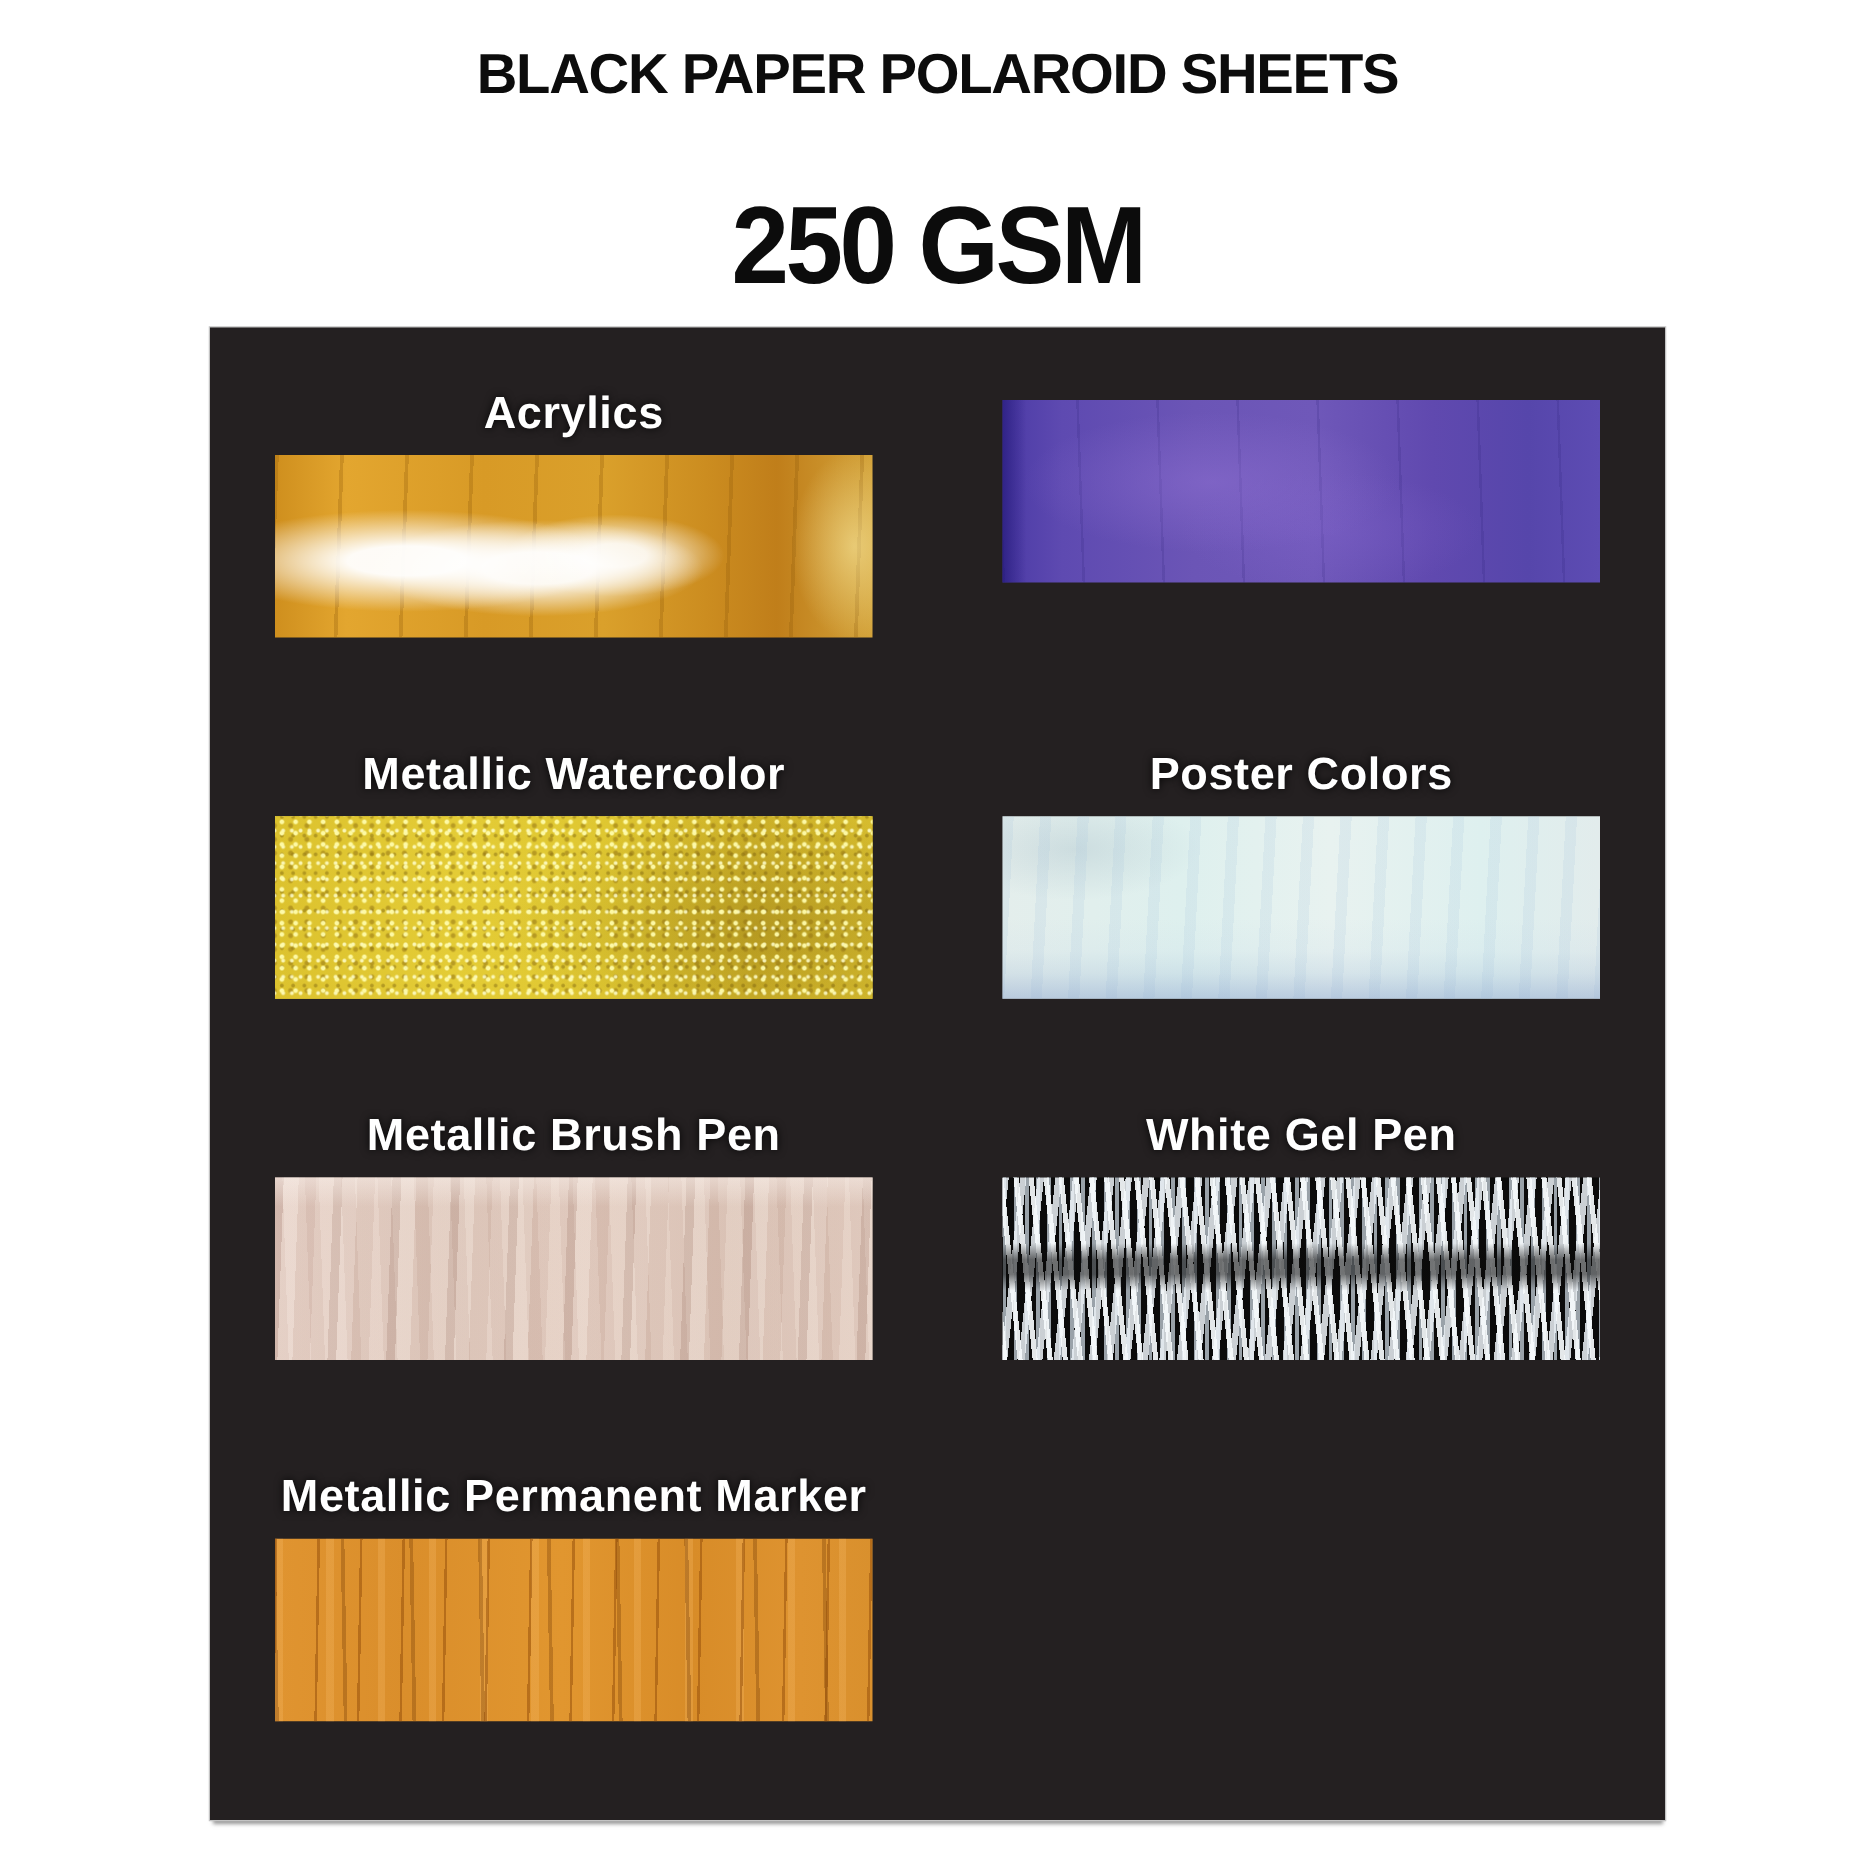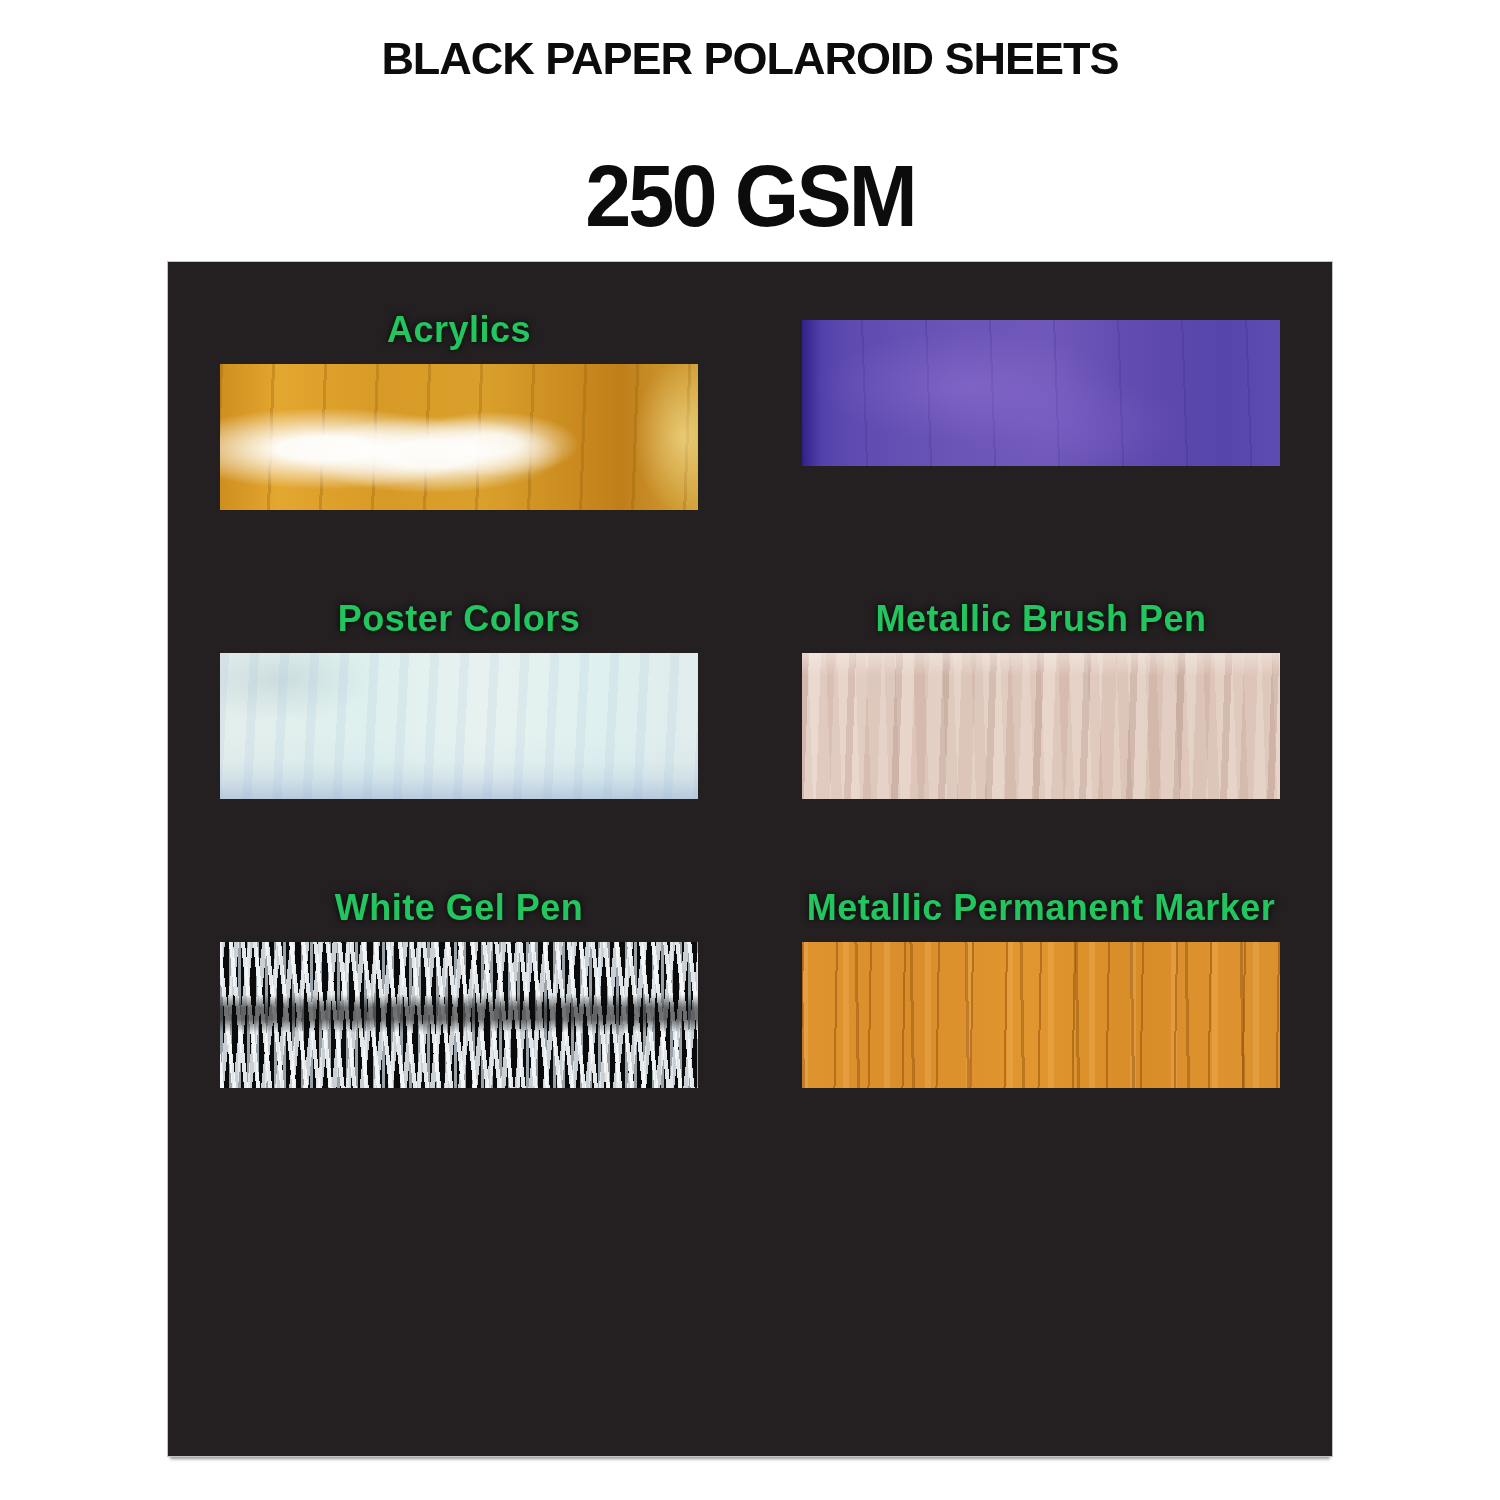--- a/index.html
+++ b/index.html
@@ -28,21 +28,21 @@
     background:#242021;
     box-shadow:0 0 0 1px #c3c3c3, 0 5px 3px -2px rgba(80,80,80,.6);
     display:grid;grid-template-columns:582px 582px;grid-template-rows:repeat(4,289px);
     align-content:start;
   }
   .cell{
     display:flex;flex-direction:column;align-items:center;
     padding-top:46px;box-sizing:border-box;
   }
   .swatch-label{
-    color:#22c55e;font-size:36px;font-weight:700;line-height:44px;
+    color:#ffffff;font-size:36px;font-weight:700;line-height:44px;
     letter-spacing:.5px;white-space:nowrap;
     text-shadow:0 0 7px rgba(0,0,0,.85);
   }
   .swatch{
     margin-top:12px;width:478px;height:146px;
   }
 
   
   .tx-acrylics{
     background:
@@ -125,20 +125,24 @@
     <div class="cell">
       <div class="swatch-label">Acrylics</div>
       <div class="swatch tx-acrylics"></div>
     </div>
 
     <div class="cell">
       <div class="swatch tx-metallic-gouache"></div>
     </div>
 
 
+    <div class="cell">
+      <div class="swatch-label">Metallic Watercolor</div>
+      <div class="swatch tx-metallic-watercolor"></div>
+    </div>
 
     <div class="cell">
       <div class="swatch-label">Poster Colors</div>
       <div class="swatch tx-poster-colors"></div>
     </div>
 
     <div class="cell">
       <div class="swatch-label">Metallic Brush Pen</div>
       <div class="swatch tx-metallic-brush-pen"></div>
     </div>

